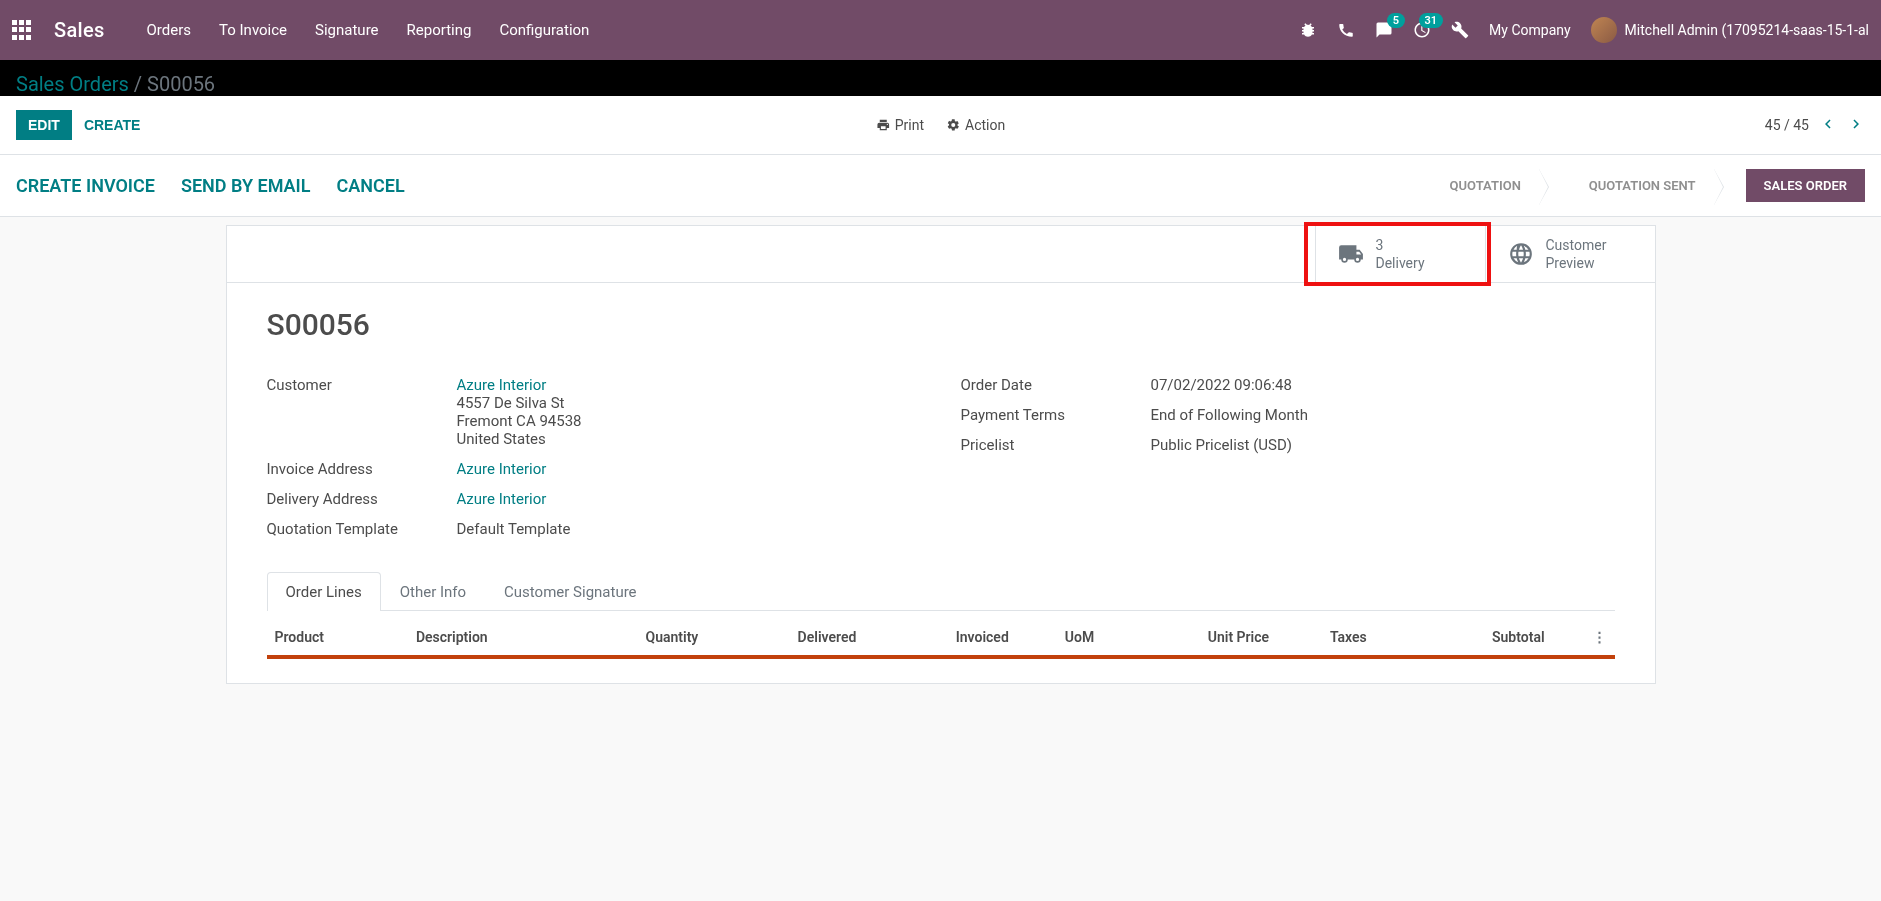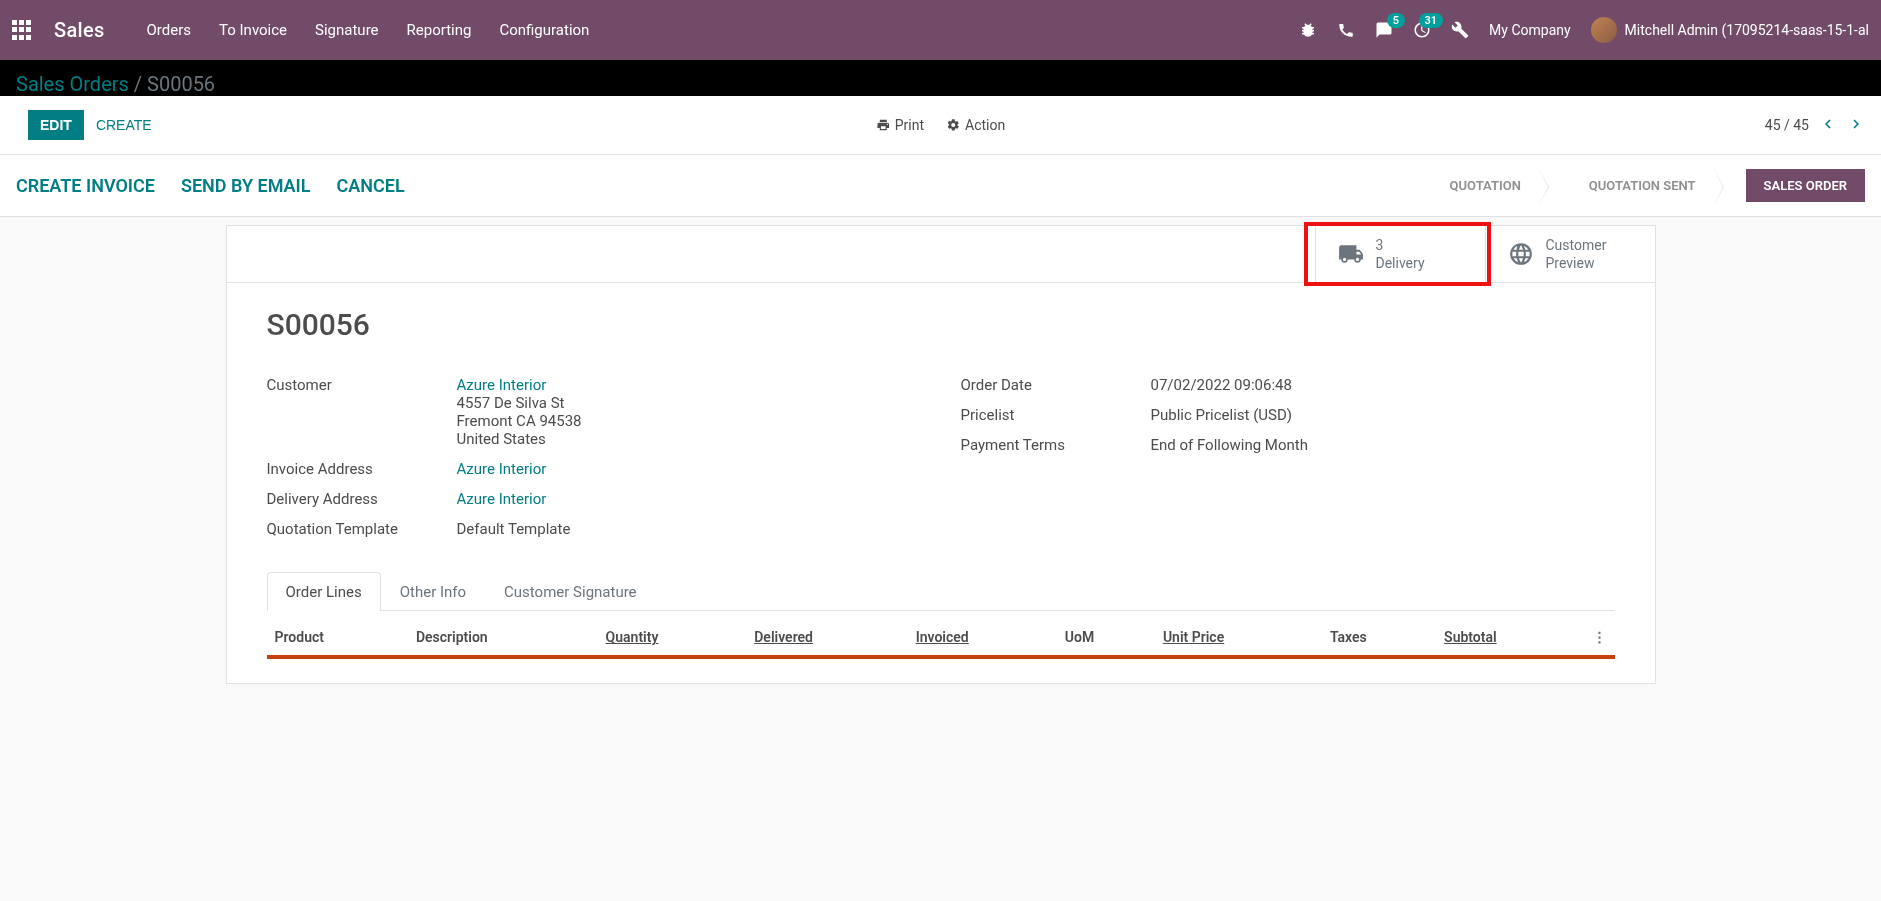--- a/index.html
+++ b/index.html
@@ -24,22 +24,22 @@
 
   
   .breadcrumb-row { background: #000000; padding: 12px 16px 0 16px; }
   .breadcrumb { font-size: 20px; color: #6c757d; }
   .breadcrumb a { color: #017e84; }
   .breadcrumb .sep { color: #6c757d; }
 
   
   .control-bar { background: #fff; display: flex; align-items: center; padding: 14px 16px; border-bottom: 1px solid #dee2e6; }
   .btn { display: inline-block; padding: 7px 12px; font-size: 14px; cursor: pointer; border: none; background: none; }
-  .btn-primary { background: #017e84; color: #fff; text-transform: uppercase; font-weight: 600; margin-left: 12px; }
-  .btn-link { color: #017e84; font-weight: 400; text-transform: uppercase; }
+  .btn-primary { background: #017e84; color: #fff; text-transform: uppercase; font-weight: 600; }
+  .btn-link { color: #017e84; font-weight: 700; text-transform: uppercase; }
   .control-center { position: absolute; left: 50%; transform: translateX(-50%); display: flex; gap: 22px; }
   .control-center .btn-center { color: #4c4c4c; font-size: 14px; display: inline-flex; align-items: center; gap: 5px; cursor: pointer; }
   .pager { margin-left: auto; display: flex; align-items: center; gap: 10px; color: #4c4c4c; }
   .pager-arrow { cursor: pointer; color: #017e84; }
   .pager-arrow svg { width: 18px; height: 18px; fill: currentColor; }
 
   
   .status-bar { background: #fff; display: flex; align-items: center; padding: 14px 16px; border-bottom: 1px solid #dee2e6; }
   .status-actions { display: flex; gap: 26px; }
   .status-actions span { color: #017e84; font-weight: 600; font-size: 18px; cursor: pointer; text-transform: uppercase; }
@@ -69,21 +69,21 @@
   .row .val { color: #4c4c4c; }
   .row .val a { color: #017e84; }
   .row .val-muted { color: #adb5bd; }
 
   .tabs { margin-top: 28px; display: flex; border-bottom: 1px solid #dee2e6; }
   .tab { padding: 10px 18px; font-size: 15px; color: #6c757d; cursor: pointer; border: 1px solid transparent; border-bottom: none; margin-bottom: -1px; }
   .tab.active { border-color: #dee2e6; background: #fff; color: #4c4c4c; border-radius: 4px 4px 0 0; }
 
   table.lines { width: 100%; border-collapse: collapse; margin-top: 8px; }
   table.lines th { text-align: left; padding: 10px 8px; font-size: 14px; color: #4c4c4c; font-weight: 600; border-bottom: 4px solid #c2410c; }
-  table.lines th.num { text-align: left; text-decoration: underline; }
+  table.lines th.num { text-align: center; }
   .kebab { float: right; cursor: pointer; color: #6c757d; }
 </style>
 </head>
 <body>
 
 <div class="topnav">
   <div class="nav-left">
     <div class="apps-icon">
       <span></span>
         <span></span>
@@ -240,26 +240,26 @@
             <div class="lbl">Quotation Template</div>
             <div class="val">Default Template</div>
           </div>
         </div>
         <div class="form-col">
           <div class="row">
             <div class="lbl">Order Date</div>
             <div class="val">07/02/2022 09:06:48</div>
           </div>
           <div class="row">
+            <div class="lbl">Payment Terms</div>
+            <div class="val">End of Following Month</div>
+          </div>
+          <div class="row">
             <div class="lbl">Pricelist</div>
             <div class="val">Public Pricelist (USD)</div>
-          </div>
-          <div class="row">
-            <div class="lbl">Payment Terms</div>
-            <div class="val">End of Following Month</div>
           </div>
         </div>
       </div>
 
       <div class="tabs">
         <div class="tab active">Order Lines</div>
         <div class="tab">Other Info</div>
         <div class="tab">Customer Signature</div>
       </div>
 

